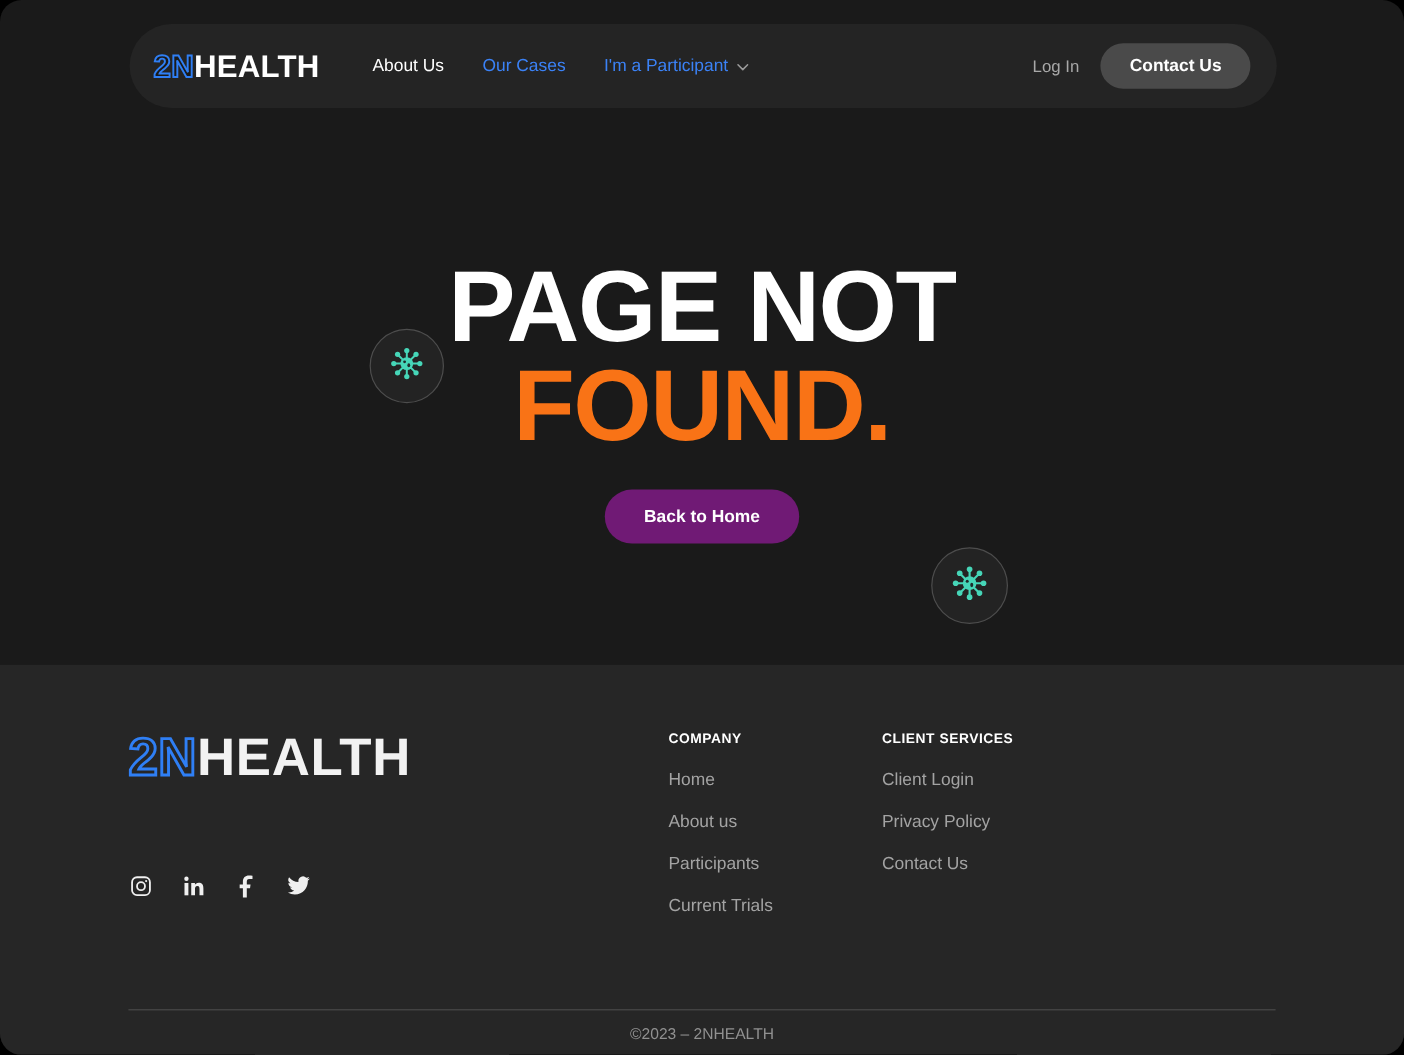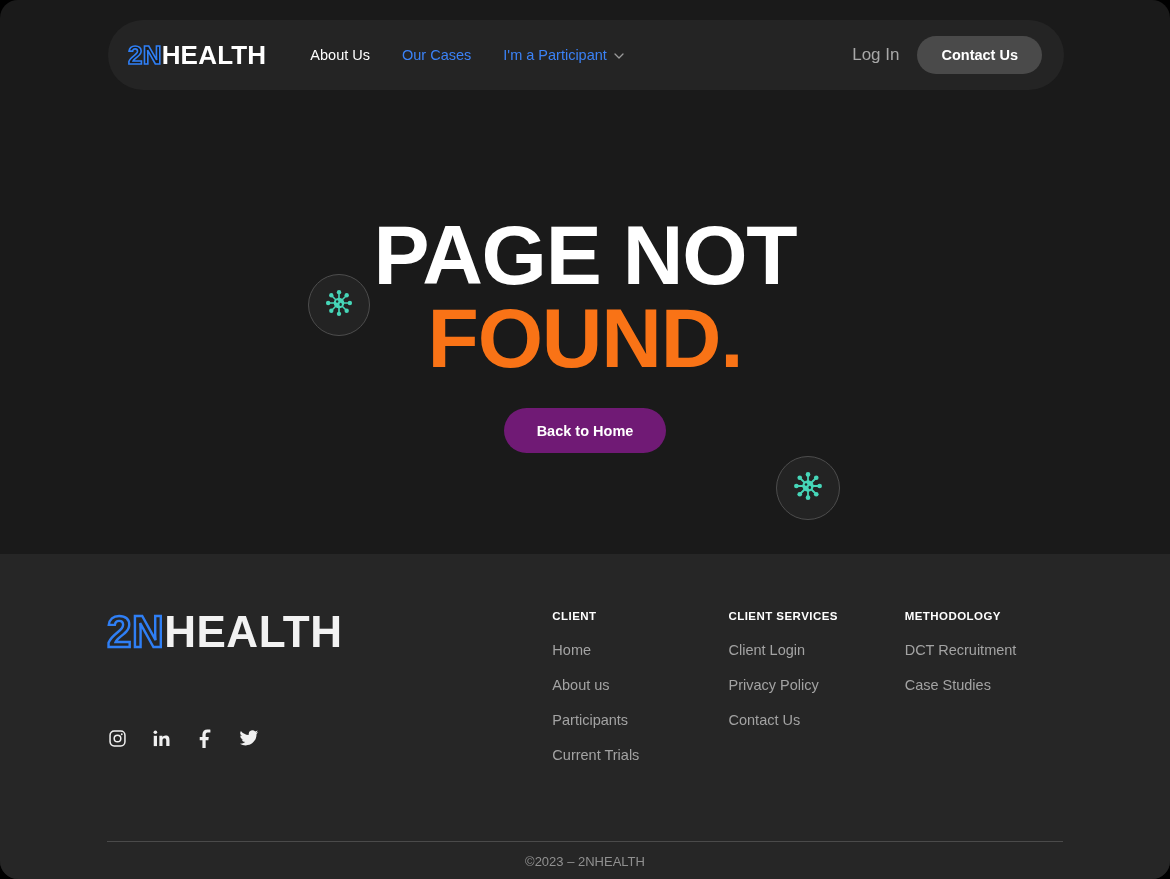--- a/index.html
+++ b/index.html
@@ -77,21 +77,21 @@
   }
   .chev svg { display: block; }
 
   .nav-right {
     margin-left: auto;
     display: flex;
     align-items: center;
     gap: 14px;
   }
   .login-link {
-    font-size: 17px;
+    font-size: 14px;
     color: #a8a8a8;
     cursor: pointer;
     white-space: nowrap;
     padding-right: 4px;
   }
   .contact-btn {
     background: #4a4a4a;
     color: #ffffff;
     font-size: 14.5px;
     font-weight: 700;
@@ -383,38 +383,33 @@
           </span>
           <span class="social">
             <svg width="20" height="20" viewBox="0 0 24 24" fill="currentColor">
               <path d="M23 4.9c-.82.36-1.7.6-2.63.72a4.56 4.56 0 0 0 2-2.5 9.2 9.2 0 0 1-2.9 1.1 4.57 4.57 0 0 0-7.9 3.13c0 .36.05.7.12 1.04A12.97 12.97 0 0 1 2.26 3.6a4.54 4.54 0 0 0 1.42 6.1 4.5 4.5 0 0 1-2.07-.57v.06a4.58 4.58 0 0 0 3.67 4.48 4.6 4.6 0 0 1-2.07.08 4.58 4.58 0 0 0 4.28 3.18A9.2 9.2 0 0 1 1 18.8a12.95 12.95 0 0 0 7.02 2.06c8.42 0 13.03-6.98 13.03-13.03l-.02-.6A9.22 9.22 0 0 0 23 4.9z"></path>
             </svg>
           </span>
         </div>
       </div>
 
       <div class="footer-col">
-        <div class="col-title">CLIENT</div>
+        <div class="col-title">COMPANY</div>
         <div class="col-link">Home</div>
         <div class="col-link">About us</div>
         <div class="col-link">Participants</div>
         <div class="col-link">Current Trials</div>
       </div>
 
       <div class="footer-col">
         <div class="col-title">CLIENT SERVICES</div>
         <div class="col-link">Client Login</div>
         <div class="col-link">Privacy Policy</div>
         <div class="col-link">Contact Us</div>
       </div>
 
-      <div class="footer-col wide">
-        <div class="col-title">METHODOLOGY</div>
-        <div class="col-link">DCT Recruitment</div>
-        <div class="col-link">Case Studies</div>
-      </div>
     </div>
 
     <div class="footer-divider"></div>
     <div class="copyright">©2023 – 2NHEALTH</div>
   </footer>
 
 </div>
 
 </body></html>

